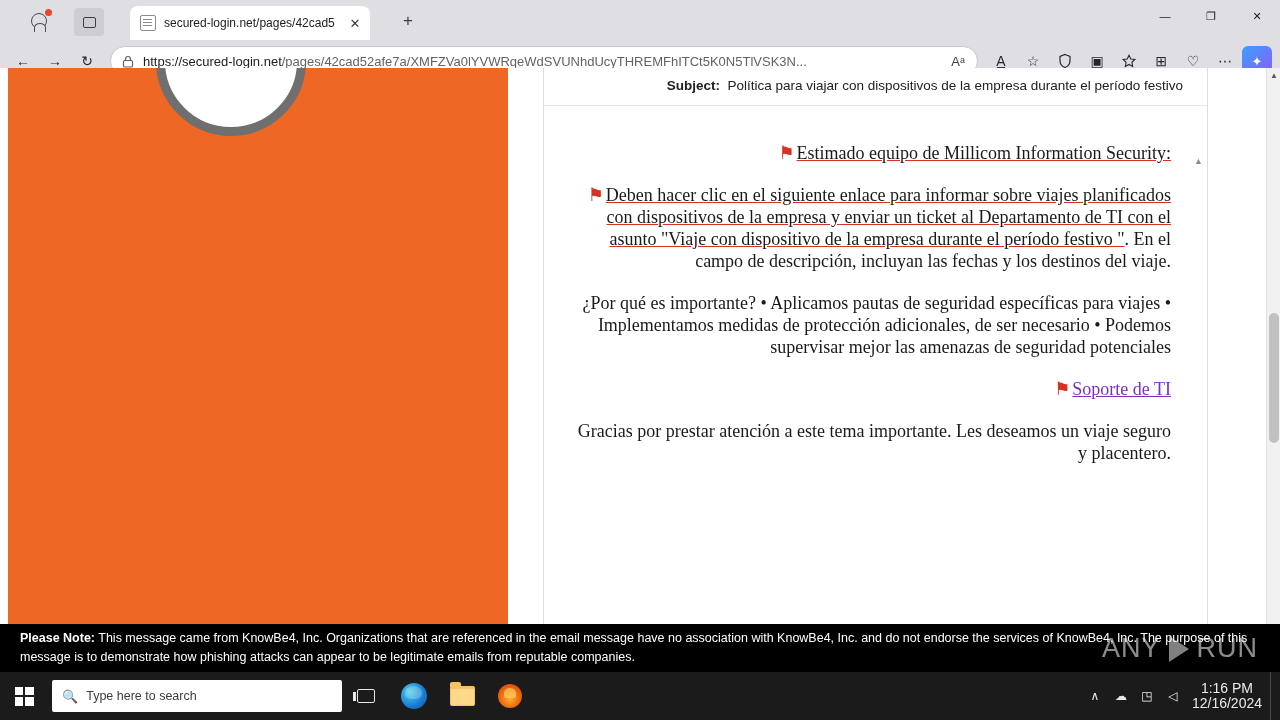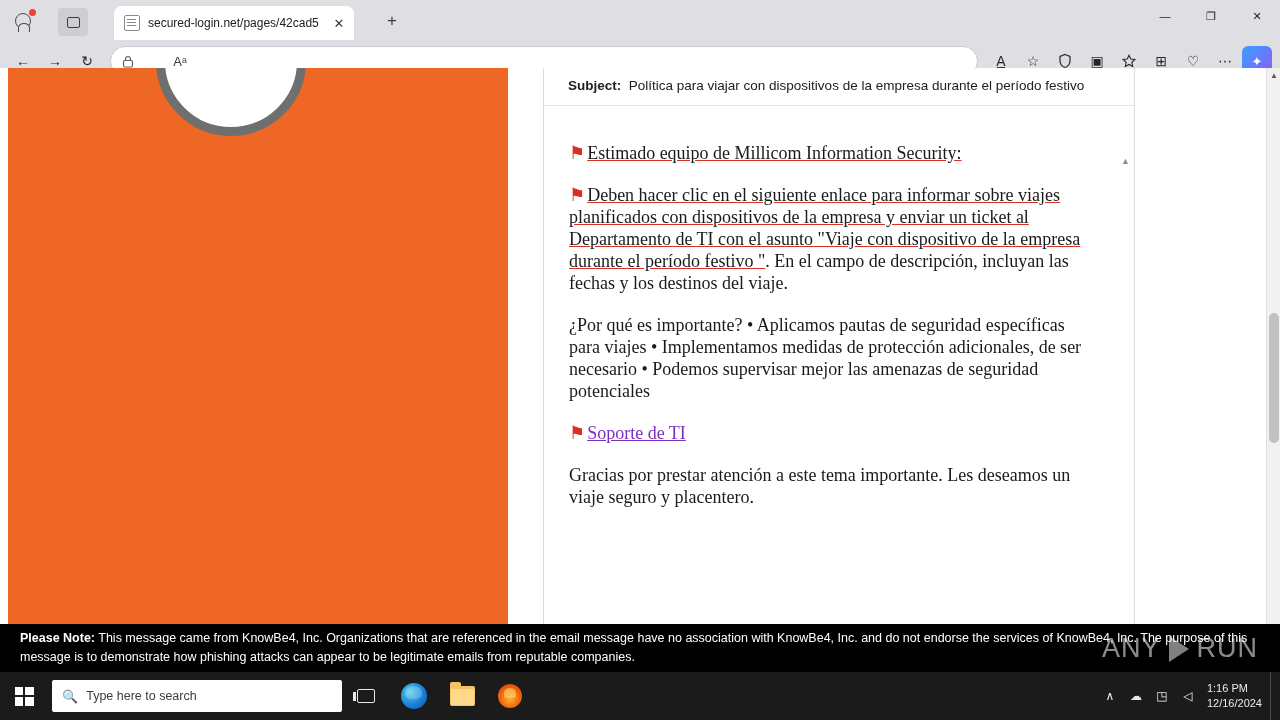--- a/index.html
+++ b/index.html
@@ -13,21 +13,21 @@
   }
 
   
   .browser { position: absolute; inset: 0; background: #dfdfe3; }
 
   .tabstrip {
     height: 40px;
     background: #dfdfe3;
     display: flex;
     align-items: flex-end;
-    padding-left: 6px;
+    padding-left: 22px;
     position: relative;
     gap: 18px;
   }
   .profile-btn {
     width: 34px; height: 30px;
     display: flex; align-items: center; justify-content: center;
     position: relative;
     margin-bottom: 4px;
   }
   .profile-glyph {
@@ -136,22 +136,22 @@
     position: absolute; left: 8px; top: 0; width: 500px; height: 605px;
     background: #ef6724;
   }
   .orange-arc {
     position: absolute; left: 148px; top: -82px;
     width: 150px; height: 150px; border-radius: 50%;
     border: 9px solid #6f6f6f; background: #ffffff;
   }
 
   .mail-card {
-    position: absolute; left: 543px; top: 0; width: 592px; height: 622px;
-    background: #ffffff; border: 1px solid #dcdcdc; border-top: none;
+    position: absolute; left: 543px; top: 0; width: 665px; height: 622px;
+    background: #ffffff; border: 1px solid #dcdcdc; border-top: none; text-align: right;
   }
   .subject-row {
     padding: 10px 24px 12px 24px; font-size: 13.5px; color: #202124;
     border-bottom: 1px solid #e6e6e6;
   }
   .subject-row .lbl { font-weight: bold; }
 
   .mail-body {
     padding: 36px 36px 0 25px;
     font-size: 18px; line-height: 22px; color: #1a1a1a; font-family: Liberation Serif, serif;
@@ -251,21 +251,21 @@
   }
   .fox-ico::after{
     content:""; position:absolute; left:6px; top:4px; width:12px; height:10px;
     background: #ffd166; border-radius: 50% 50% 20% 20%; opacity: .65;
   }
   .tray {
     margin-left: auto; display: flex; align-items: center; gap: 0px; padding-right: 4px; color:#eaeaea;
   }
   .tray-ico { width: 26px; height: 48px; display:flex; align-items:center; justify-content:center; font-size: 12px; color:#eaeaea; }
   .clock {
-    font-size: 11px; color: #eaeaea; line-height: 15px; text-align: left;
+    font-size: 14px; color: #eaeaea; line-height: 15px; text-align: center;
     padding: 0 8px 0 6px;
   }
   .show-desktop { width: 6px; height: 48px; border-left: 1px solid #4a4a4a; }
 </style>
 </head>
 <body>
 
 <div class="browser">
 
   <div class="tabstrip">
@@ -297,20 +297,21 @@
     <div class="tb-icon">→</div>
     <div class="tb-icon">↻</div>
 
     <div class="omnibox">
       <div class="lock-ico">
         <svg width="12" height="13" viewBox="0 0 12 13" aria-hidden="true">
           <rect x="1.5" y="5.5" width="9" height="6.5" rx="1.2" fill="none" stroke="#5f6368" stroke-width="1.2"></rect>
           <path d="M3.6 5.5V3.9a2.4 2.4 0 0 1 4.8 0v1.6" fill="none" stroke="#5f6368" stroke-width="1.2"></path>
         </svg>
       </div>
+      <div class="url"><b>https://secured-login.net</b><span>/pages/42cad52afe7a/XMFZVa0lYVWRqeWdSVUNhdUcyTHREMFhITCt5K0N5TlVSK3N...</span></div>
       <div class="omni-ico">Aᵃ</div>
     </div>
 
     <div class="tb-icon">A̲</div>
     <div class="tb-icon">☆</div>
     <div class="tb-icon">
       <svg width="16" height="16" viewBox="0 0 16 16" aria-hidden="true">
           <path d="M8 1.5 13 3.4v4.2c0 3.2-2.1 6-5 6.9-2.9-.9-5-3.7-5-6.9V3.4L8 1.5z" fill="none" stroke="#27272b" stroke-width="1.2"></path>
         </svg>
     </div>

